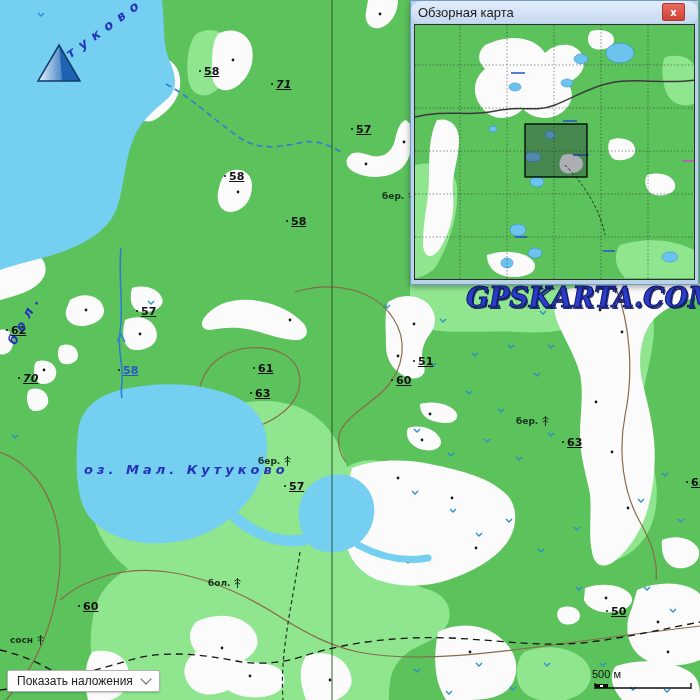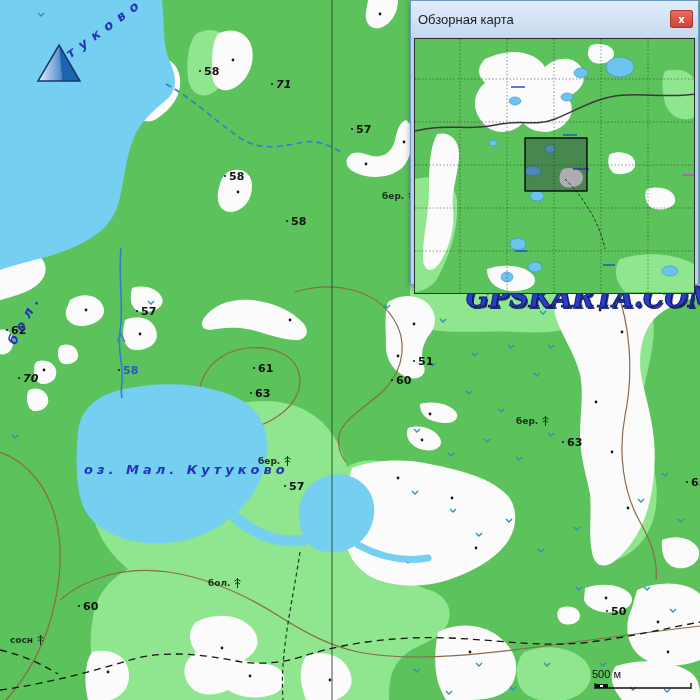--- a/index.html
+++ b/index.html
@@ -2,43 +2,43 @@
 <html><head>
 <meta charset="utf-8">
 <style>
   html,body{margin:0;padding:0;}
   .stage{position:relative;width:700px;height:700px;overflow:hidden;background:#5cc25c;
          font-family:"Liberation Sans",sans-serif;}
   .stage svg{display:block;}
   #base-map{position:absolute;left:0;top:0;}
 
   
-  .spot{position:absolute;font:bold 11px "DejaVu Sans",sans-serif;color:#101010;white-space:nowrap;}
+  .spot{position:absolute;font:bold 11px "DejaVu Sans",sans-serif;color:#101010;white-space:nowrap;text-decoration:underline;}
   .spot::before{content:'';display:inline-block;width:2px;height:2px;background:#151515;
                 border-radius:50%;margin:0 3px 2px 0;vertical-align:middle;}
   .spot.it{font-style:italic;text-align:right;}
   .spot.blue{color:#2a55c8;}
   .veg{position:absolute;display:flex;align-items:center;gap:4px;
        font:bold 9px "DejaVu Sans",sans-serif;color:#17301c;white-space:nowrap;}
   .lake-name{position:absolute;font:italic bold 13px "DejaVu Sans",sans-serif;color:#2433b8;
              letter-spacing:4px;white-space:nowrap;}
   .lake-name.big1{transform:rotate(-62deg);transform-origin:left bottom;letter-spacing:6px;}
   .lake-name.big2{transform:rotate(-36deg);transform-origin:left bottom;letter-spacing:7px;}
 
   
   .watermark{position:absolute;left:466px;top:282px;width:238px;text-align:center;
              font:italic 900 27px "DejaVu Serif",serif;color:#2b3cc8;
              -webkit-text-stroke:1px #0d1668;text-shadow:1.5px 1.5px 0 rgba(10,16,90,.85);}
 
   
   .panel{position:absolute;left:410px;top:0;width:289px;height:285px;background:#b9d2ea;
          border:1px solid #6f9cc9;box-sizing:border-box;box-shadow:0 2px 6px rgba(0,0,0,.35);}
-  .panel-title{height:36px;display:flex;align-items:center;padding:0 5px 0 7px;
+  .panel-title{height:22px;display:flex;align-items:center;padding:0 13px 0 7px;
                font:13px "Liberation Sans",sans-serif;color:#1c1c1c;
-               background:linear-gradient(#e2edfb,#c6d9ef);}
+               background:linear-gradient(#e2edfb,#c6d9ef);border-radius:10px;}
   .close-btn{margin-left:auto;width:21px;height:16px;background:linear-gradient(#ea6a5f,#cf4237);
              border:1px solid #a23a32;border-radius:2px;color:#fff;
              font:bold 10px "DejaVu Sans",sans-serif;display:flex;align-items:center;
              justify-content:center;cursor:pointer;}
   .mini-wrap{margin:1px 3px 3px;border:1px solid #2e2e2e;height:254px;overflow:hidden;background:#5cc25c;}
 
   
   .overlay-btn{position:absolute;left:7px;top:670px;height:22px;display:flex;align-items:center;
                gap:9px;padding:0 9px;background:#fdfdfd;border:1px solid #b0b0b0;border-radius:2px;
                font:12px "Liberation Sans",sans-serif;color:#222;box-shadow:0 1px 2px rgba(0,0,0,.2);
@@ -357,20 +357,24 @@
               <path d="M100 212 H112"></path>
               <path d="M188 226 H200"></path>
           </g>
           <path stroke="#cc44cc" stroke-width="1.5" d="M268 136 H280"></path>
         </g>
         <rect x="110" y="99" width="62" height="53" fill="rgba(30,30,50,0.35)" stroke="#000" stroke-width="1.3"></rect>
       </svg>
     </div>
   </div>
 
+  <button class="overlay-btn">
+    <span>Показать наложения</span>
+    <span class="chev"></span>
+  </button>
 
   <div class="scalebar">
     <div class="scale-label">500 м</div>
     <svg width="104" height="12" viewBox="0 0 104 12">
       <path d="M3 3 V9 M99 3 V9 M3 8 H99" stroke="#111" stroke-width="1.4" fill="none"></path>
       <rect x="3" y="4" width="13" height="4" fill="#111"></rect>
       <rect x="8" y="5" width="3" height="2" fill="#fff"></rect>
     </svg>
   </div>
 

